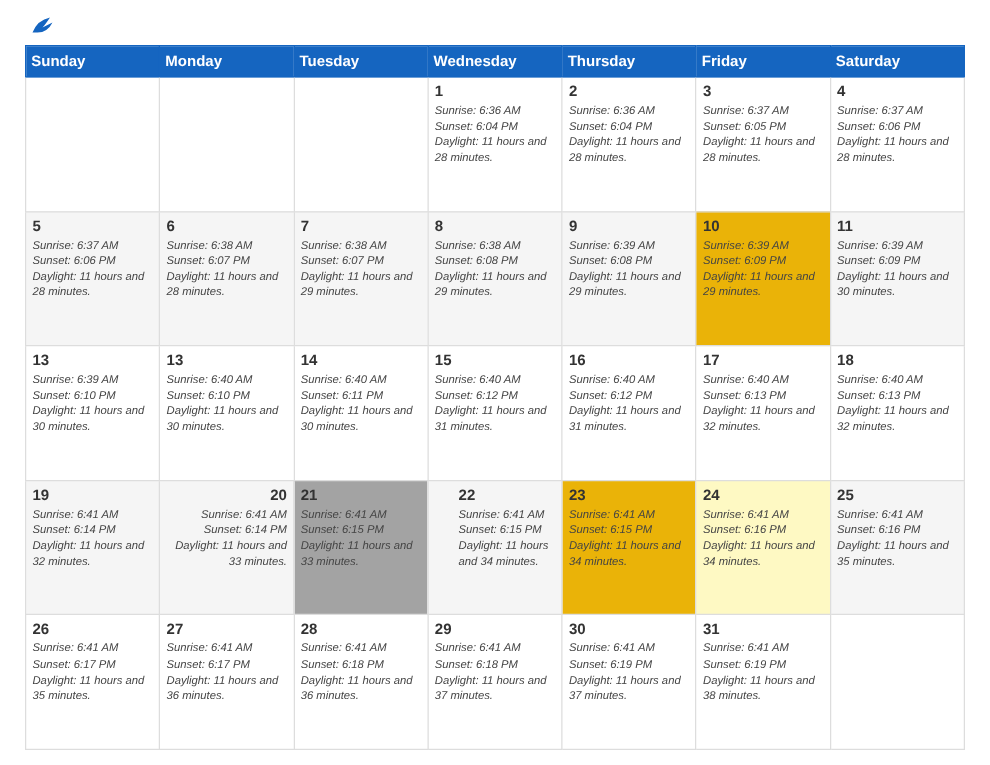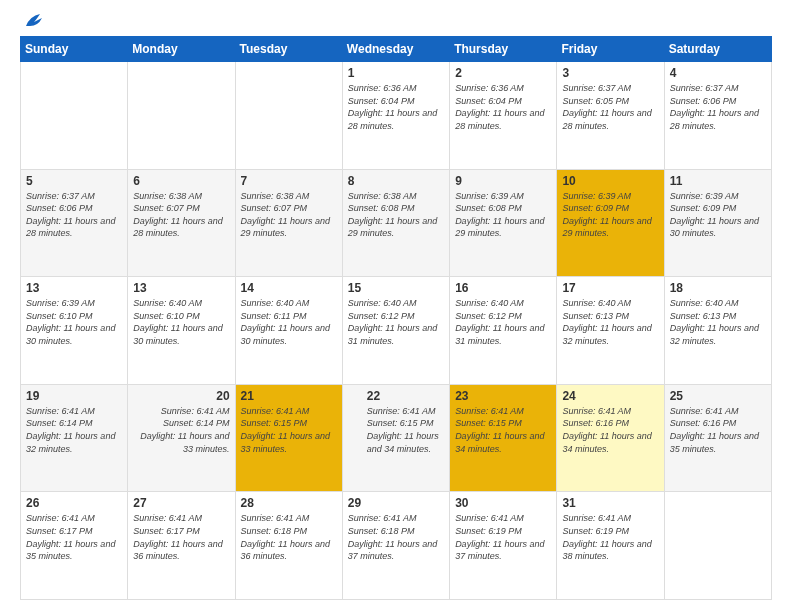--- a/index.html
+++ b/index.html
@@ -248,21 +248,21 @@
             <div class="day-info">Sunrise: 6:41 AM
 Sunset: 6:14 PM
 Daylight: 11 hours and 32 minutes.</div>
           </td>
           <td style="background: rgb(245, 245, 245); text-align: right;">
             <span class="day-num">20</span>
             <div class="day-info">Sunrise: 6:41 AM
 Sunset: 6:14 PM
 Daylight: 11 hours and 33 minutes.</div>
           </td>
-          <td style="background: #eab308;">
+          <td style="background: #a3a3a3;">
             <span class="day-num">21</span>
             <div class="day-info">Sunrise: 6:41 AM
 Sunset: 6:15 PM
 Daylight: 11 hours and 33 minutes.</div>
           </td>
           <td style="background: rgb(245, 245, 245); padding-left: 24px;">
             <span class="day-num">22</span>
             <div class="day-info">Sunrise: 6:41 AM
 Sunset: 6:15 PM
 Daylight: 11 hours and 34 minutes.</div>

